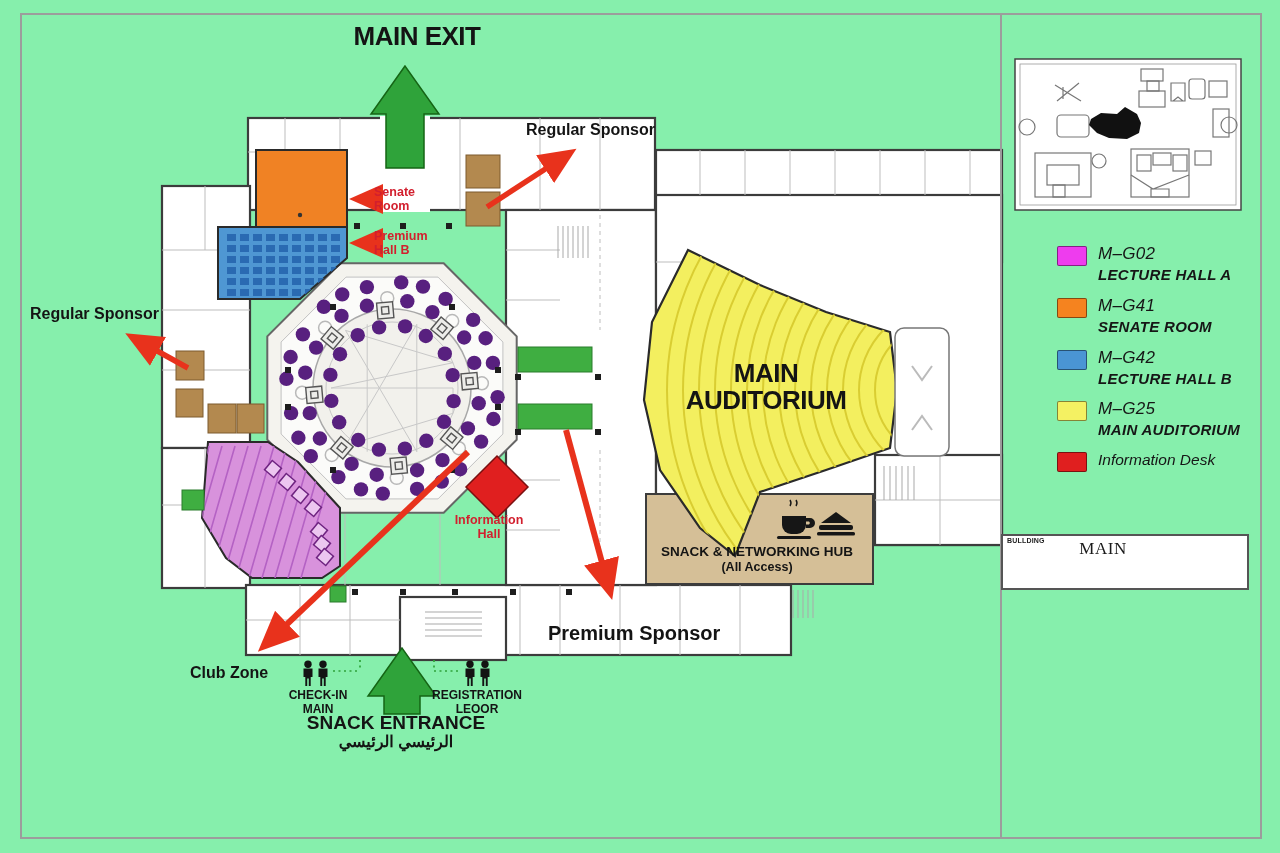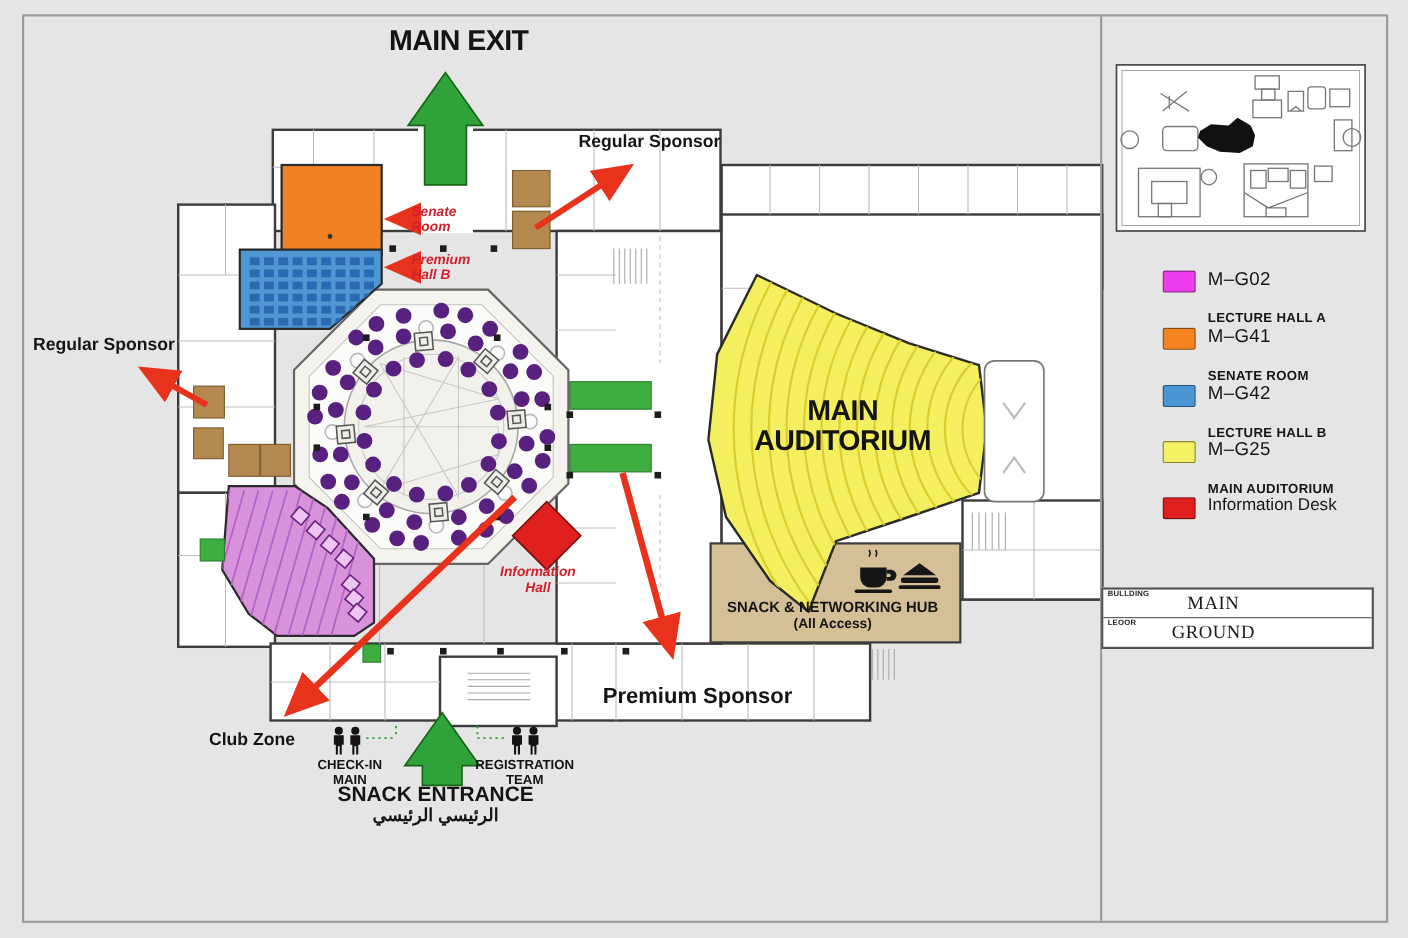--- a/index.html
+++ b/index.html
@@ -1,28 +1,28 @@
 <!DOCTYPE html>
 <html><head>
 <meta charset="utf-8">
 <style>
   html,body{margin:0;padding:0;background:#fff;}
-  .canvas{position:relative;width:1280px;height:853px;background:#e5e5e5;overflow:hidden;
+  .canvas{position:relative;width:1280px;height:853px;background:#86efac;overflow:hidden;
           font-family:"Liberation Sans",sans-serif;color:#141414;}
   .frame{position:absolute;left:20px;top:13px;width:1238px;height:822px;border:2px solid #9c9c9c;}
   .vdiv{position:absolute;left:1000px;top:13px;width:2px;height:824px;background:#9c9c9c;}
   svg{position:absolute;left:0;top:0;}
   .lbl{position:absolute;font-weight:bold;color:#141414;white-space:pre-line;line-height:1.15;}
   .ctr{transform:translateX(-50%);text-align:center;}
-  .red{color:#d21f2e;font-style:italic;}
+  .red{color:#d21f2e;}
   
-  .lrow{position:absolute;left:1057px;display:flex;gap:11px;}
+  .lrow{position:absolute;left:1057px;display:flex;gap:11px;font-style:italic;}
   .swatch{width:28px;height:18px;border:1px solid rgba(0,0,0,.45);border-radius:2px;margin-top:2px;flex:none;}
   .lcode{font-size:17px;color:#161616;letter-spacing:.3px;}
-  .lname{font-size:12px;font-weight:bold;letter-spacing:.3px;margin-top:18px;color:#161616;}
+  .lname{font-size:15px;font-weight:bold;letter-spacing:.3px;margin-top:2px;color:#161616;}
   .lsingle{font-size:15.5px;color:#161616;margin-top:1px;}
   .tblock{position:absolute;left:1001px;top:534px;width:244px;height:52px;border:2px solid #555;background:#fff;}
   .trow{position:relative;height:25px;}
   .trow+.trow{border-top:1.5px solid #555;}
   .tlab{position:absolute;left:4px;top:1px;font-size:7px;font-weight:bold;letter-spacing:.2px;color:#222;}
   .tval{position:absolute;left:20px;top:3px;width:160px;text-align:center;
         font-family:"Liberation Serif",serif;font-size:17px;letter-spacing:.5px;color:#1a1a1a;}
 </style>
 </head>
 <body>
@@ -286,21 +286,21 @@
 Hall</div>
   <div class="lbl ctr" style="left:766px;top:360px;font-size:26px;line-height:1.02;letter-spacing:-.5px">MAIN
 AUDITORIUM</div>
   <div class="lbl ctr" style="left:757px;top:544px;font-size:13.5px">SNACK &amp; NETWORKING HUB</div>
   <div class="lbl ctr" style="left:757px;top:560px;font-size:12.5px">(All Access)</div>
   <div class="lbl" style="left:548px;top:622px;font-size:20px">Premium Sponsor</div>
   <div class="lbl" style="left:190px;top:664px;font-size:16px">Club Zone</div>
   <div class="lbl ctr" style="left:318px;top:689px;font-size:12px">CHECK-IN
 MAIN</div>
   <div class="lbl ctr" style="left:477px;top:689px;font-size:12px">REGISTRATION
-TEAM</div>
+LEOOR</div>
   <div class="lbl ctr" style="left:396px;top:712px;font-size:19px">SNACK ENTRANCE</div>
   <div class="lbl ctr" dir="rtl" style="left:396px;top:733px;font-size:16px">الرئيسي الرئيسي</div>
 
   <div class="vdiv"></div>
 
   <svg style="left:1013px;top:57px" width="230" height="155" viewBox="0 0 230 155">
     <rect x="2" y="2" width="226" height="151" fill="#fff" stroke="#444" stroke-width="1.5"></rect>
     <rect x="7" y="7" width="216" height="141" fill="none" stroke="#9a9a9a" stroke-width=".8"></rect>
     <g stroke="#777" stroke-width="1.2" fill="none">
       <path d="M42,28 L68,44 M44,44 L66,26 M50,30 L50,42"></path>
@@ -361,18 +361,14 @@
       <span class="swatch" style="background: rgb(224, 31, 31);"></span>
       <span class="lsingle">Information Desk</span>
     </div>
   </div>
 
   <div class="tblock">
     <div class="trow">
       <span class="tlab">BULLDING</span>
       <span class="tval">MAIN</span>
     </div>
-    <div class="trow">
-      <span class="tlab">LEOOR</span>
-      <span class="tval">GROUND</span>
-    </div>
   </div>
 </div>
 
 </body></html>

